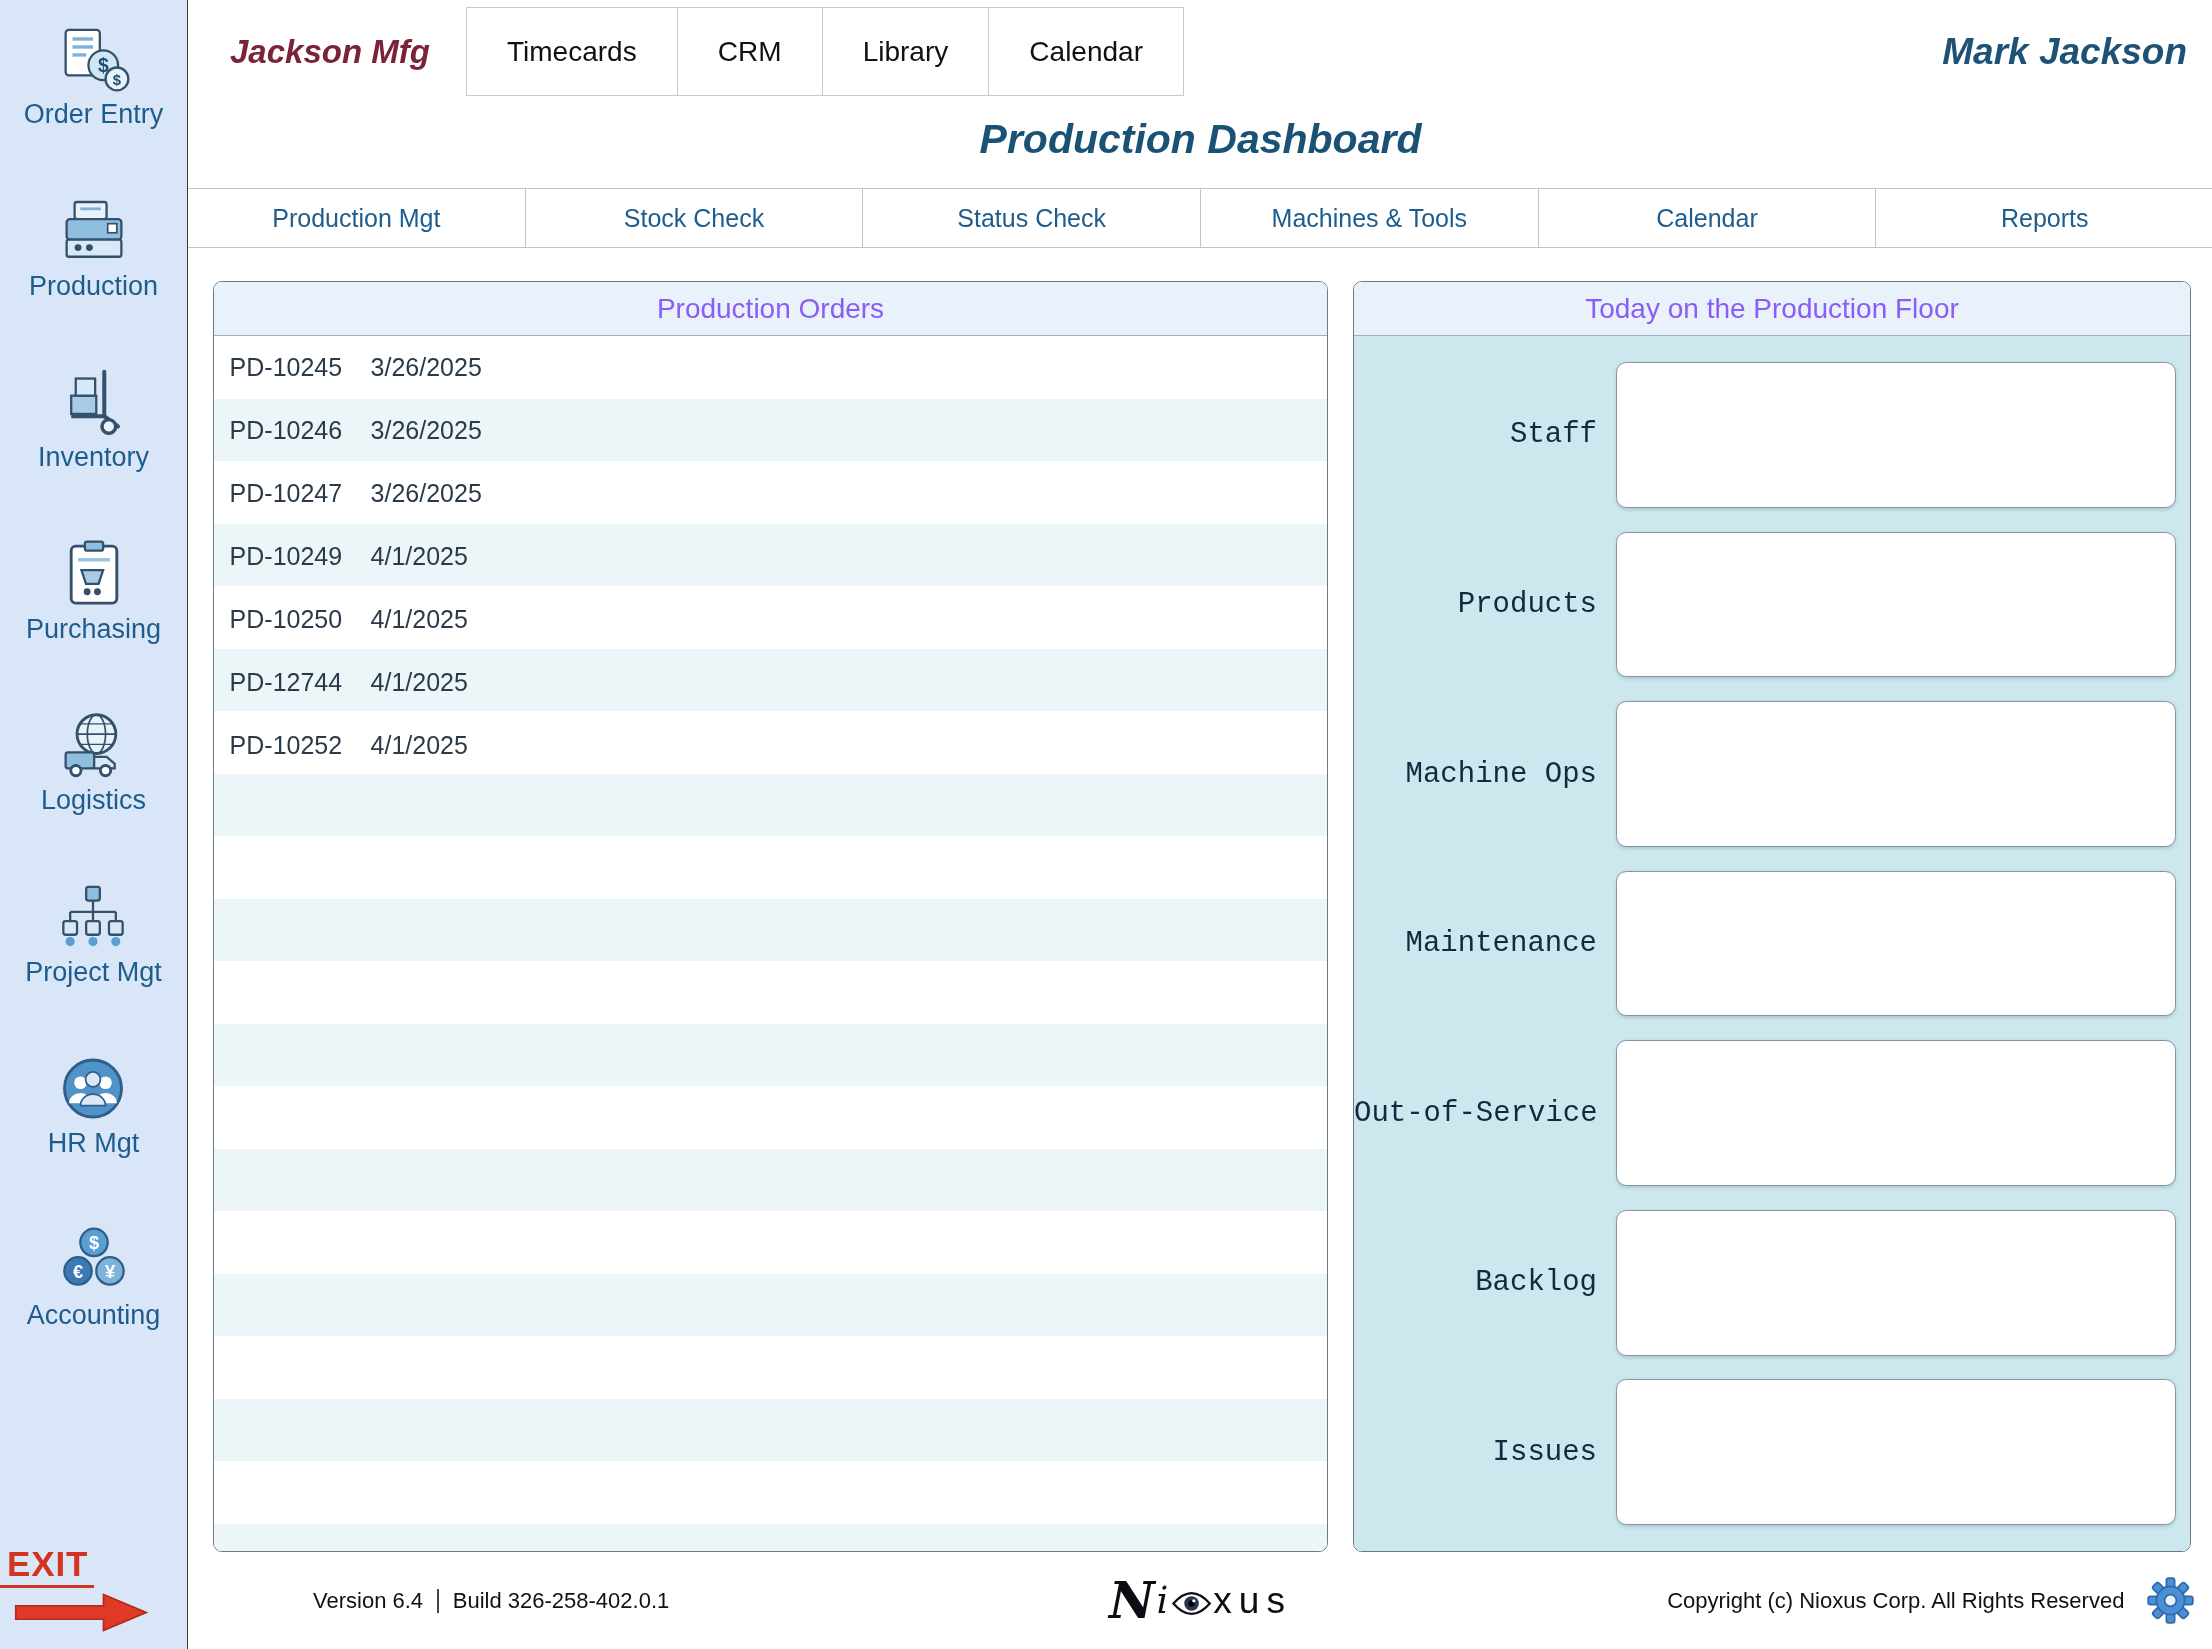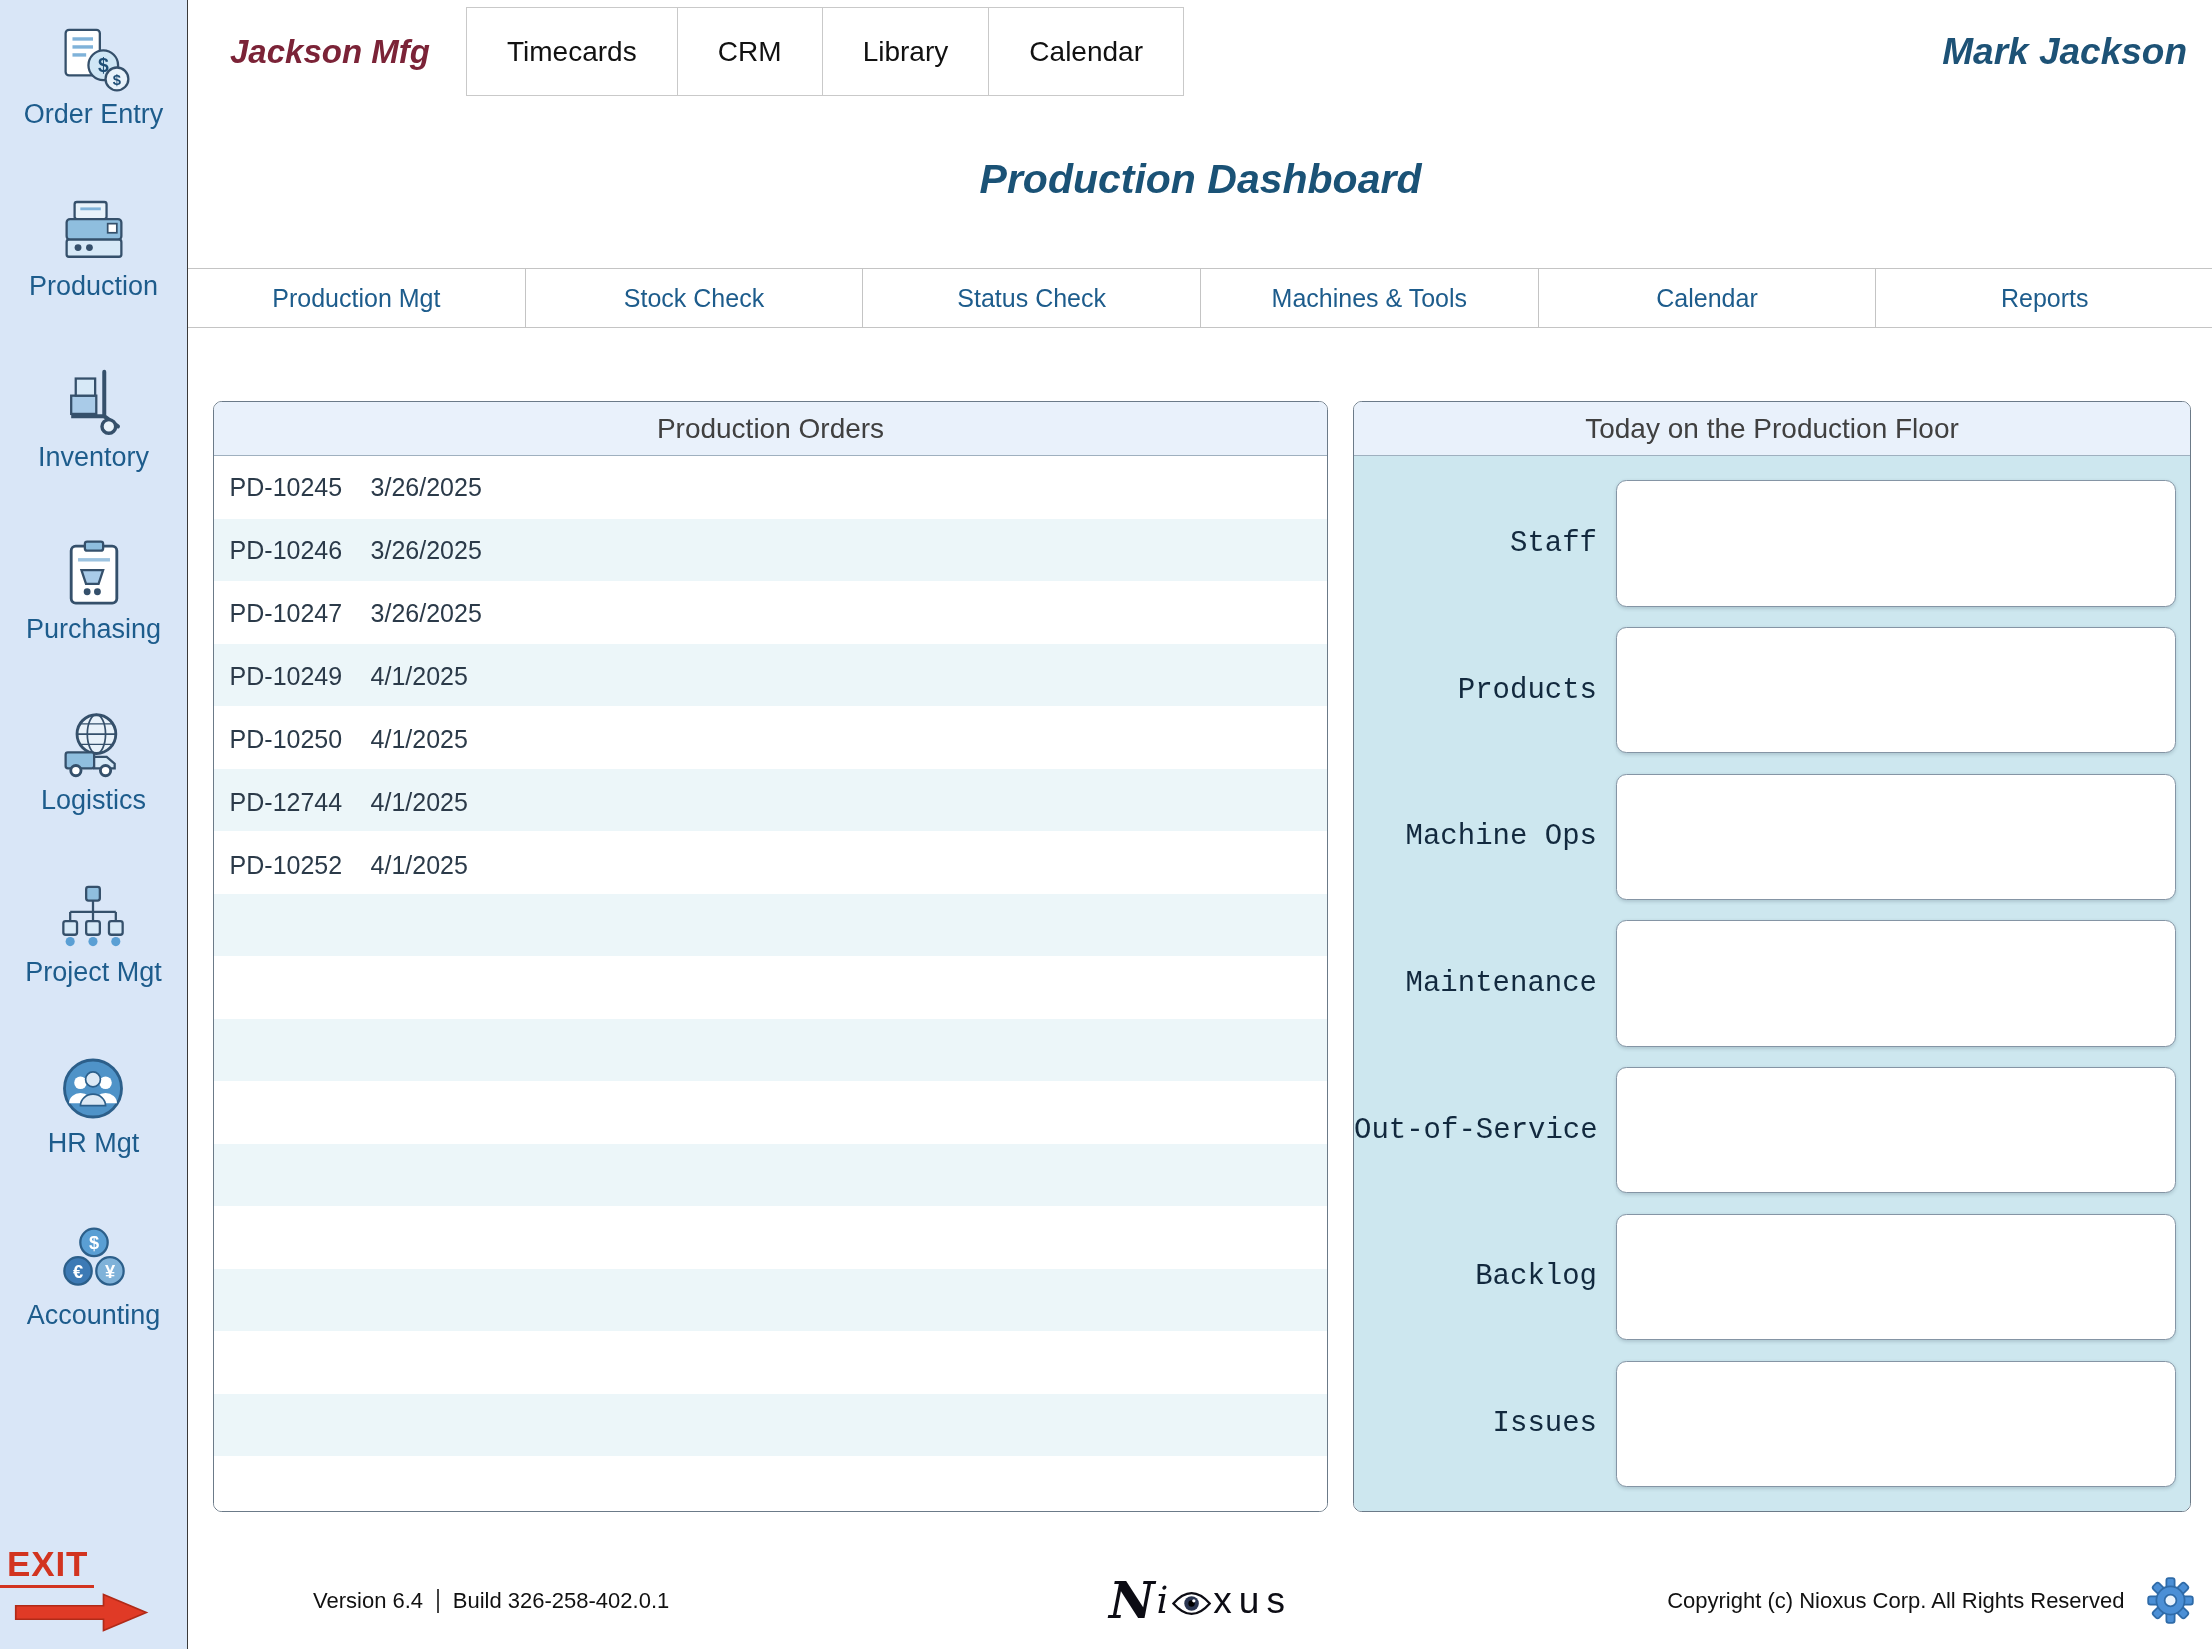--- a/index.html
+++ b/index.html
@@ -60,21 +60,20 @@
   }
   .exit-arrow svg { width: 162px; height: 45px; display: block; margin-top: 1.7px; }
 
   
   .main {
     flex: 1;
     display: flex;
     flex-direction: column;
     position: relative;
     min-width: 0;
-    gap: 40px;
   }
 
   .topbar {
     height: 103px;
     display: flex;
     align-items: center;
     padding-left: 42px;
   }
   .brand {
     font-size: 33px;
@@ -160,21 +159,21 @@
   }
   .panel-header {
     height: 54px;
     min-height: 54px;
     background: #e9f1fb;
     border-bottom: 0.9px solid #9fb0bf;
     display: flex;
     align-items: center;
     justify-content: center;
     font-size: 28px;
-    color: #404040;
+    color: #8b5cf6;
   }
 
   .orders-panel { width: 1115px; min-width: 1115px; }
   .orders-list {
     flex: 1;
     background: repeating-linear-gradient(
       to bottom,
       #ffffff 0px, #ffffff 63px,
       #ecf6f9 63px, #ecf6f9 125px
     );

